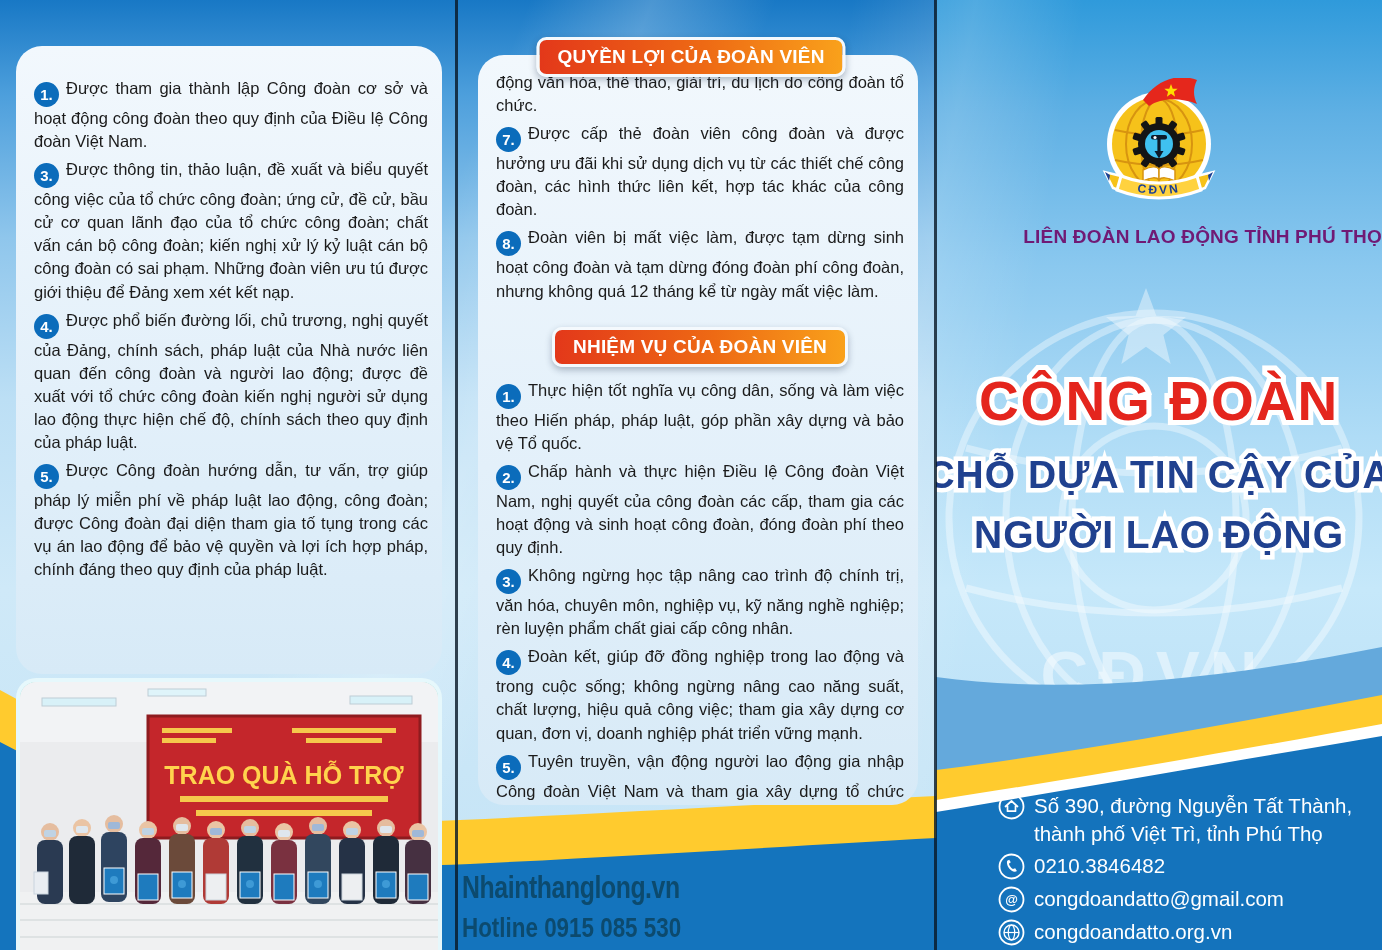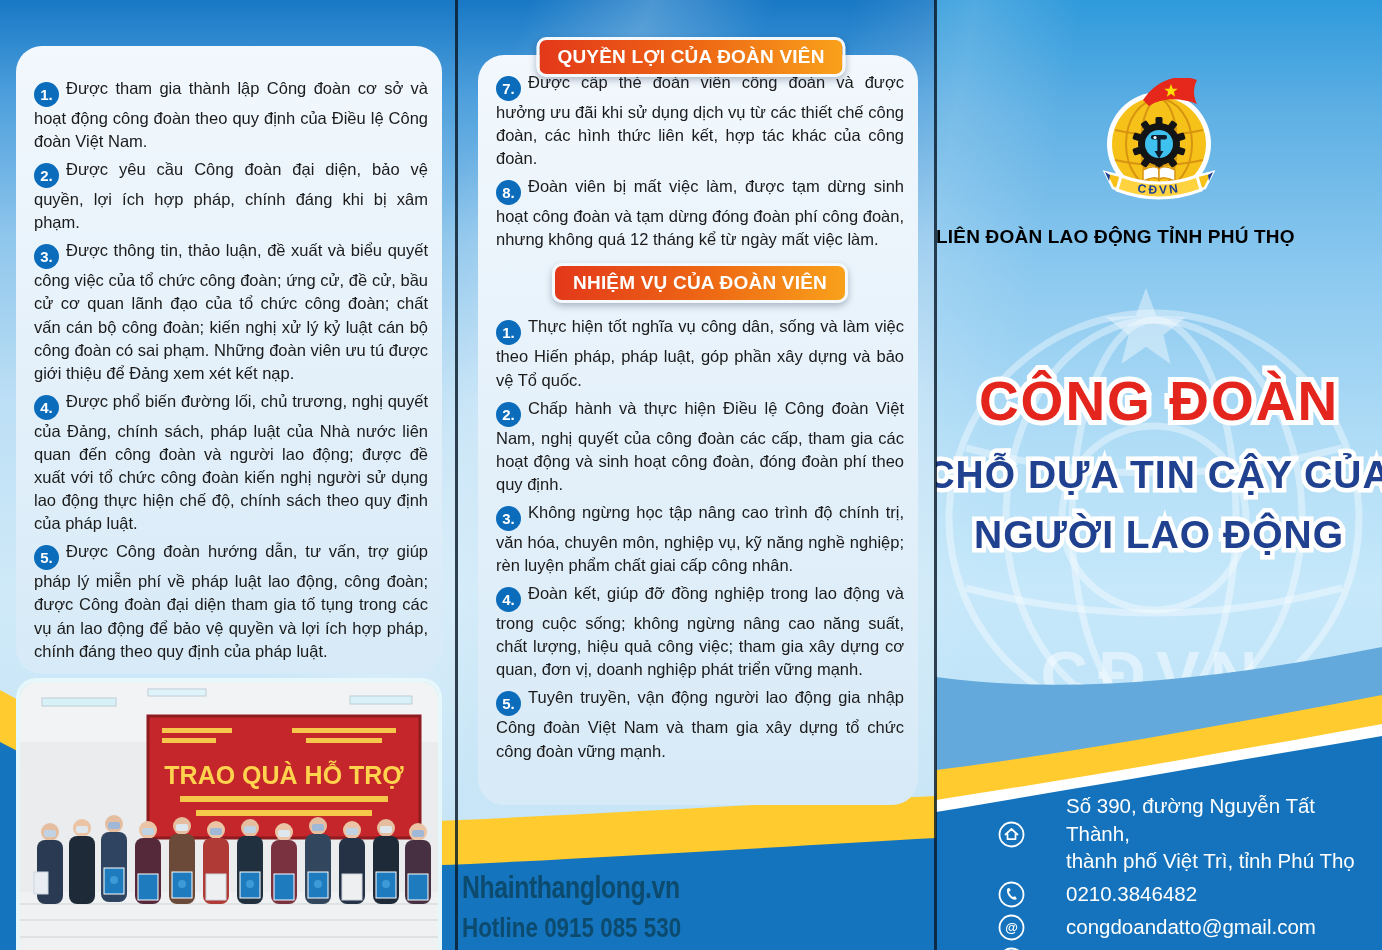--- a/index.html
+++ b/index.html
@@ -27,44 +27,44 @@
   .card{position:absolute; background:linear-gradient(180deg,#F2F8FD 0%,#E3F0FA 55%,#D7EAF7 100%);
     border-radius:26px; overflow:hidden; z-index:3;}
   .card1{left:16px; top:46px; width:426px; height:628px; padding:31px 14px 8px 18px; box-sizing:border-box;}
   .card2{left:478px; top:55px; width:440px; height:750px; padding:16px 14px 10px 18px; box-sizing:border-box;}
 
   .badge{background:linear-gradient(90deg,#E3381A 0%,#EE6A14 55%,#F9A11B 100%);
     border:3px solid #F4F9FD; border-radius:10px; color:#fff; font-weight:bold;
     font-size:19px; line-height:1; padding:7px 18px 8px; letter-spacing:.2px;
     box-shadow:0 3px 7px rgba(20,40,70,.3); white-space:nowrap;}
   .badge1{position:absolute; top:37px; left:50%; transform:translateX(-50%); z-index:4;}
-  .badge2{display:block; width:max-content; margin:12px auto 12px;}
+  .badge2{display:block; width:max-content; margin:24px auto 12px;}
 
   .item{font-size:16.5px; line-height:1.4; color:#1b1b1b; text-align:justify; margin:0 0 5px 0;}
   .num{display:inline-flex; align-items:center; justify-content:center;
     width:25px; height:25px; border-radius:50%; background:#0B6CBB; color:#fff;
     font-weight:bold; font-size:15px; margin-right:7px; vertical-align:-6px;}
 
   
   .photo{position:absolute; left:16px; top:678px; width:426px; height:272px; z-index:4;
     border:4px solid rgba(242,249,255,.92); border-bottom:none; border-radius:20px 20px 0 0;
     overflow:hidden; box-sizing:border-box; background:#5eead4;}
 
   
-  .org-name{position:absolute; left:0; width:446px; top:226px; text-align:left; z-index:3;
-    color:#000000; font-weight:bold; font-size:19px; letter-spacing:.2px;}
+  .org-name{position:absolute; left:0; width:446px; top:226px; text-align:right; z-index:3;
+    color:#701a75; font-weight:bold; font-size:19px; letter-spacing:.2px;}
   .logo-wrap{position:absolute; left:50%; transform:translateX(-50%); top:78px; z-index:3;}
   .wm-wrap{position:absolute; left:0; top:268px; z-index:0; opacity:.9;}
   .title-svg{position:absolute; left:0; top:352px; z-index:3;}
   .title-svg text{font-family:"Liberation Sans",sans-serif; font-weight:bold; text-anchor:middle; paint-order:stroke;}
   .t-red{fill:#E4251D; stroke:#fff; stroke-width:10px; font-size:55px; letter-spacing:2px;}
   .t-blue{fill:#20418F; stroke:#fff; stroke-width:9px; font-size:39px; letter-spacing:1px;}
 
   .contact{position:absolute; left:62px; right:24px; top:792px; z-index:4; color:#fff;}
-  .c-row{display:flex; align-items:center; margin-bottom:5px;gap:32px;}
+  .c-row{display:flex; align-items:flex-start; margin-bottom:5px;}
   .c-icon{flex:0 0 27px; height:27px; margin-right:9px; margin-top:1px;}
   .c-text{font-size:20.5px; line-height:1.35;}
 
   
   .green-mark{position:absolute; left:462px; top:870px; z-index:4; color:#0c4a6e; font-weight:bold;
     transform-origin:left top;}
   .g1{font-size:31px; letter-spacing:-.5px; transform:scaleX(.8); transform-origin:left top;}
   .g2{font-size:28px; letter-spacing:0; transform:scaleX(.8); transform-origin:left top; margin-top:6px;}
 </style>
 </head>
@@ -82,21 +82,20 @@
     <path d="M0,742 C180,838 340,872 470,864 C650,855 810,845 936,838 L936,950 L0,950 Z" fill="#1474BD"></path>
     <path d="M936,677 C1080,697 1240,675 1382,647 L1382,950 L936,950 Z" fill="#64A9DC"></path>
     <path d="M936,770 C1080,752 1240,722 1382,695 L1382,950 L936,950 Z" fill="#FFCB2E"></path>
     <path d="M936,800 C1080,778 1240,750 1382,724 L1382,950 L936,950 Z" fill="#FFFFFF"></path>
     <path d="M936,812 C1080,788 1240,760 1382,736 L1382,950 L936,950 Z" fill="#1473BC"></path>
   </svg>
 
   <div class="badge badge1">QUYỀN LỢI CỦA ĐOÀN VIÊN</div>
   <div class="card card1">
     <div class="item"><span class="num">1.</span><span>Được tham gia thành lập Công đoàn cơ sở và hoạt động công đoàn theo quy định của Điều lệ Công đoàn Việt Nam.</span></div>
-    <div class="item"><span class="num">2.</span><span>Được yêu cầu Công đoàn đại diện, bảo vệ quyền, lợi ích hợp pháp, chính đáng khi bị xâm phạm.</span></div>
     <div class="item"><span class="num">3.</span><span>Được thông tin, thảo luận, đề xuất và biểu quyết công việc của tổ chức công đoàn; ứng cử, đề cử, bầu cử cơ quan lãnh đạo của tổ chức công đoàn; chất vấn cán bộ công đoàn; kiến nghị xử lý kỷ luật cán bộ công đoàn có sai phạm. Những đoàn viên ưu tú được giới thiệu để Đảng xem xét kết nạp.</span></div>
     <div class="item"><span class="num">4.</span><span>Được phổ biến đường lối, chủ trương, nghị quyết của Đảng, chính sách, pháp luật của Nhà nước liên quan đến công đoàn và người lao động; được đề xuất với tổ chức công đoàn kiến nghị người sử dụng lao động thực hiện chế độ, chính sách theo quy định của pháp luật.</span></div>
     <div class="item"><span class="num">5.</span><span>Được Công đoàn hướng dẫn, tư vấn, trợ giúp pháp lý miễn phí về pháp luật lao động, công đoàn; được Công đoàn đại diện tham gia tố tụng trong các vụ án lao động để bảo vệ quyền và lợi ích hợp pháp, chính đáng theo quy định của pháp luật.</span></div>
 
   </div>
 
   <div class="photo">
     <svg width="418" height="268" viewBox="0 0 418 268">
       <rect x="0" y="0" width="418" height="268" fill="#E6E7E9"></rect>
       <rect x="0" y="0" width="418" height="70" fill="#F2F3F5"></rect>
@@ -196,20 +195,21 @@
             <circle cx="0" cy="0" r="9" fill="#EAC4A4"></circle>
             <rect x="-6" y="-2" width="12" height="7" rx="2" fill="#9FB8D8"></rect>
             <rect x="-13" y="8" width="26" height="64" rx="8" fill="#463041"></rect>
             <rect x="-10" y="42" width="20" height="26" fill="#1E7BBE" stroke="#fff" stroke-width="1"></rect>
           </g>
       </g>
     </svg>
   </div>
 
   <div class="card card2">
+    <div class="item">động văn hóa, thể thao, giải trí, du lịch do công đoàn tổ chức.</div>
     <div class="item"><span class="num">7.</span><span>Được cấp thẻ đoàn viên công đoàn và được hưởng ưu đãi khi sử dụng dịch vụ từ các thiết chế công đoàn, các hình thức liên kết, hợp tác khác của công đoàn.</span></div>
     <div class="item"><span class="num">8.</span><span>Đoàn viên bị mất việc làm, được tạm dừng sinh hoạt công đoàn và tạm dừng đóng đoàn phí công đoàn, nhưng không quá 12 tháng kể từ ngày mất việc làm.</span></div>
     <div class="badge badge2">NHIỆM VỤ CỦA ĐOÀN VIÊN</div>
     <div class="item"><span class="num">1.</span><span>Thực hiện tốt nghĩa vụ công dân, sống và làm việc theo Hiến pháp, pháp luật, góp phần xây dựng và bảo vệ Tổ quốc.</span></div>
     <div class="item"><span class="num">2.</span><span>Chấp hành và thực hiện Điều lệ Công đoàn Việt Nam, nghị quyết của công đoàn các cấp, tham gia các hoạt động và sinh hoạt công đoàn, đóng đoàn phí theo quy định.</span></div>
     <div class="item"><span class="num">3.</span><span>Không ngừng học tập nâng cao trình độ chính trị, văn hóa, chuyên môn, nghiệp vụ, kỹ năng nghề nghiệp; rèn luyện phẩm chất giai cấp công nhân.</span></div>
     <div class="item"><span class="num">4.</span><span>Đoàn kết, giúp đỡ đồng nghiệp trong lao động và trong cuộc sống; không ngừng nâng cao năng suất, chất lượng, hiệu quả công việc; tham gia xây dựng cơ quan, đơn vị, doanh nghiệp phát triển vững mạnh.</span></div>
     <div class="item"><span class="num">5.</span><span>Tuyên truyền, vận động người lao động gia nhập Công đoàn Việt Nam và tham gia xây dựng tổ chức công đoàn vững mạnh.</span></div>
   </div>
 

